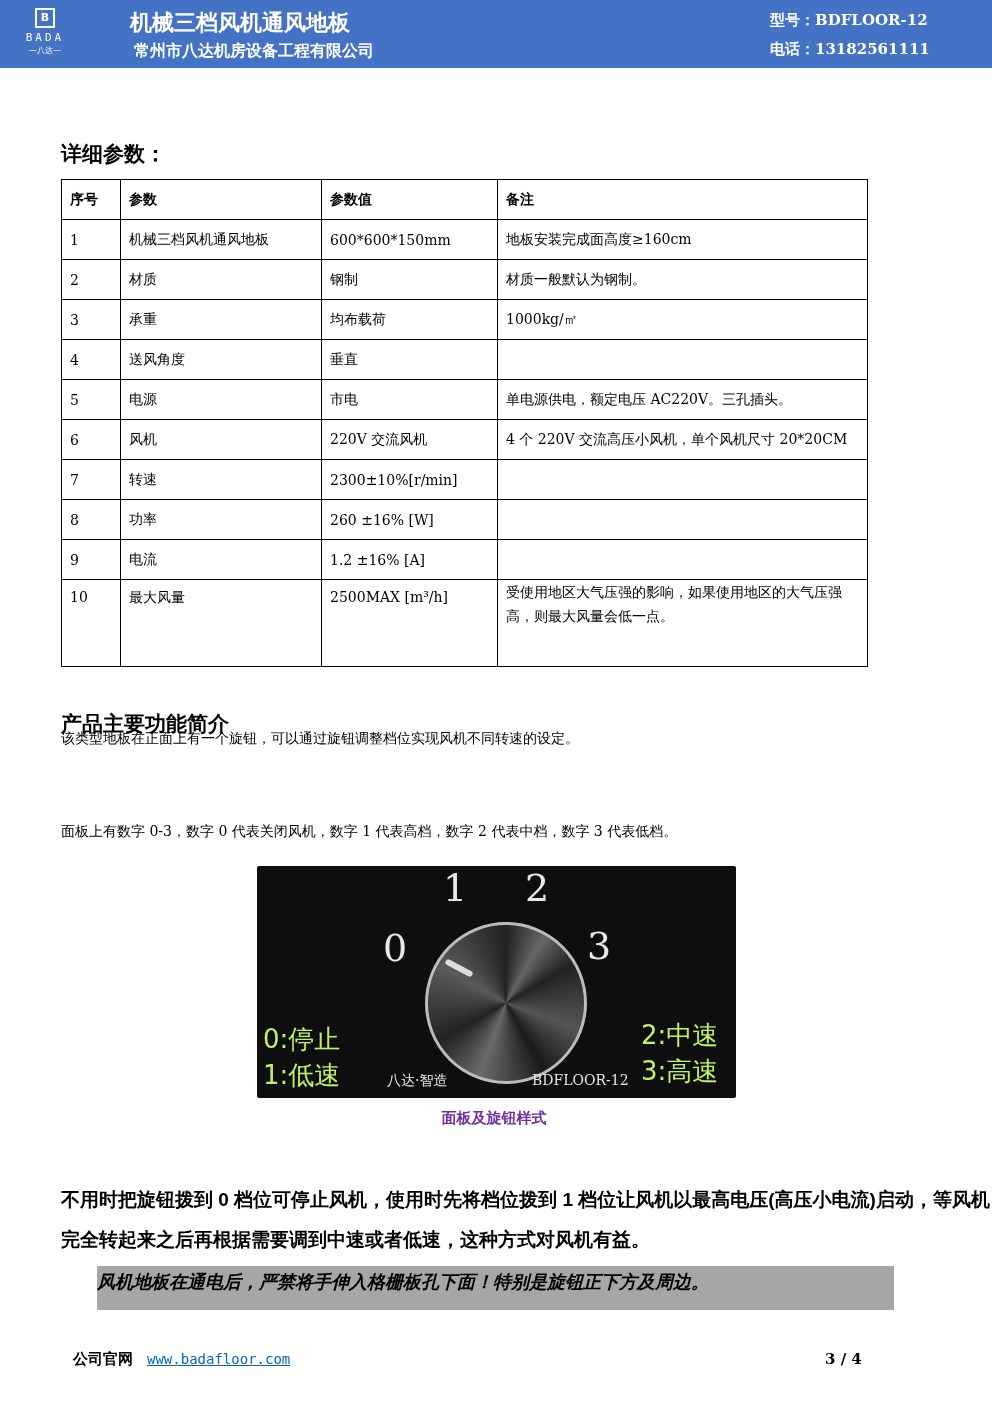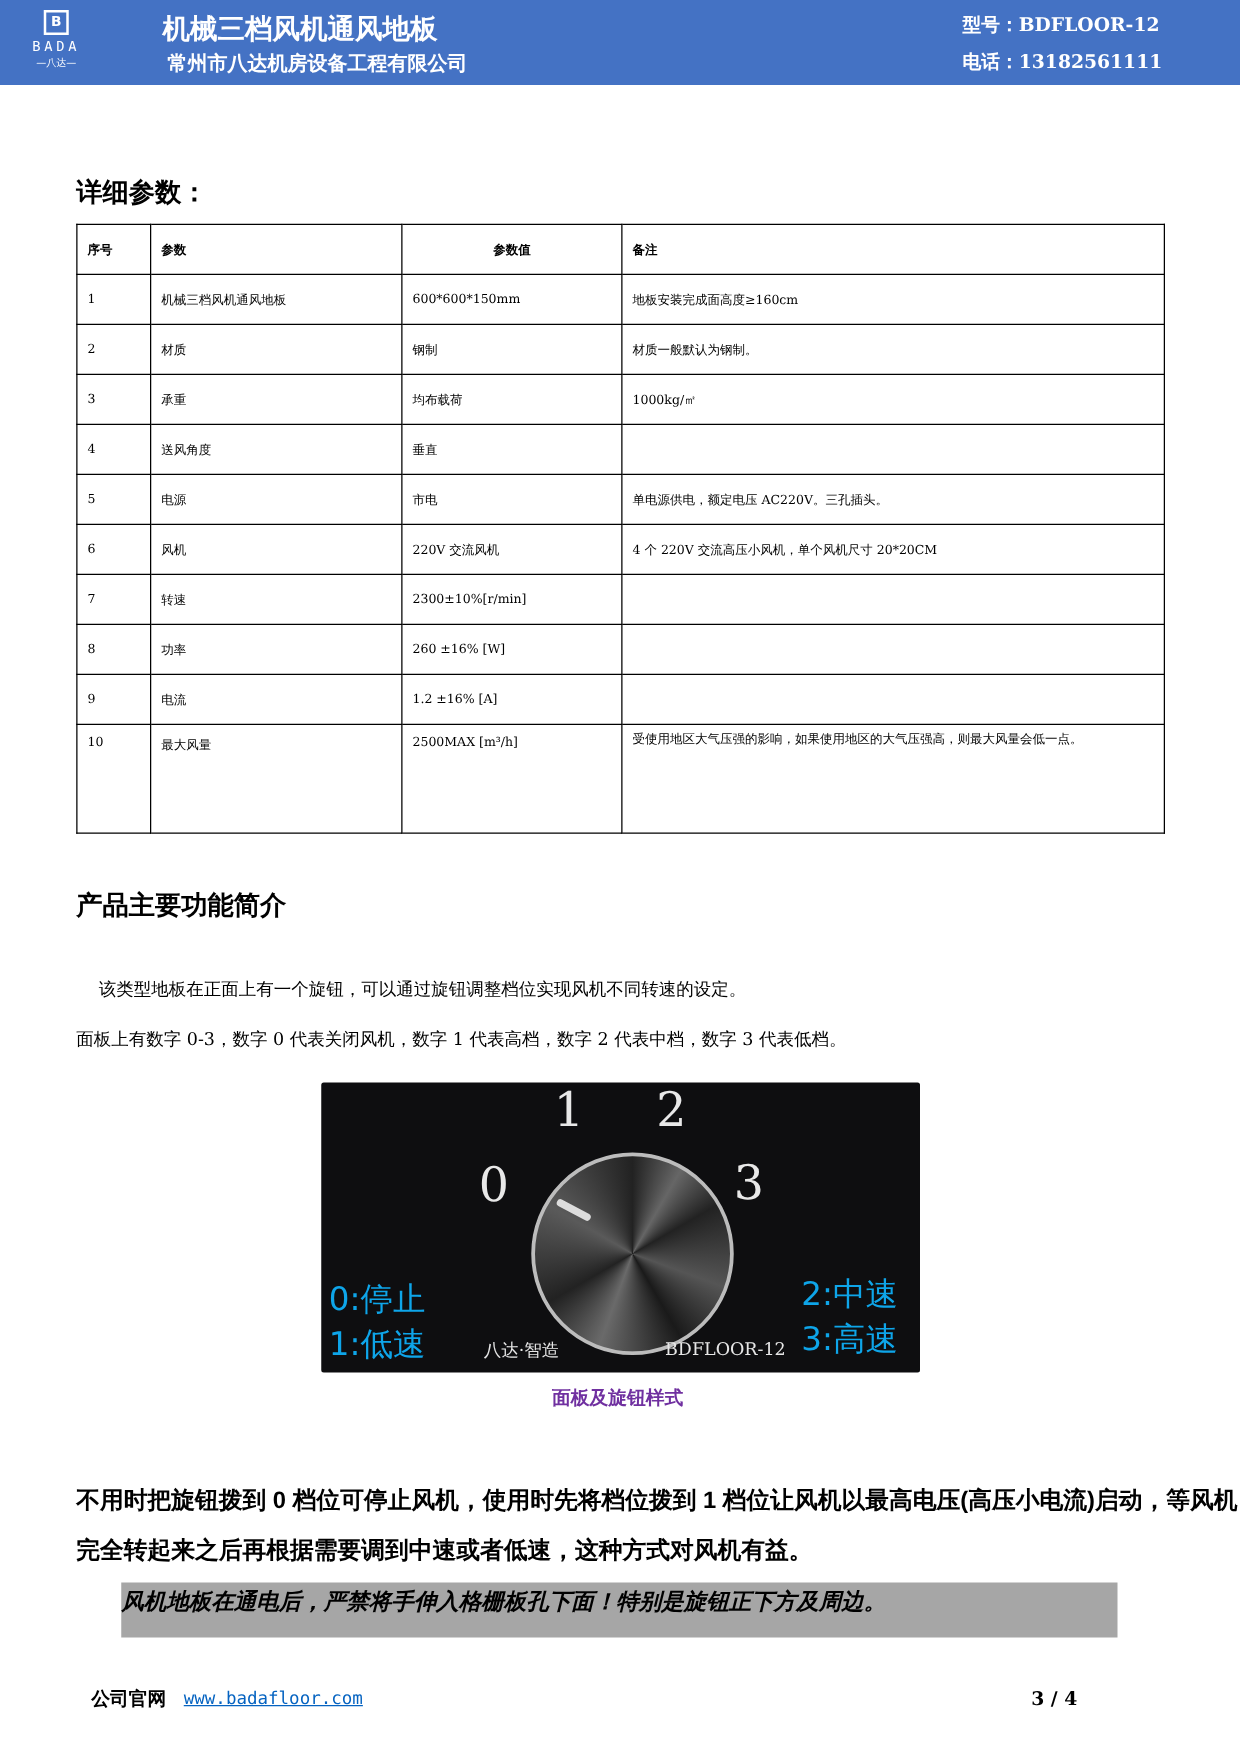--- a/index.html
+++ b/index.html
@@ -9,35 +9,35 @@
   .logo { position:absolute; left:14px; top:8px; width:62px; height:52px; text-align:center; }
   .logo-box { width:16px; height:16px; margin:0 auto; border:2px solid #fff; font-size:11px; line-height:16px; font-weight:bold; font-family:"DejaVu Sans",sans-serif; }
   .logo-text { font-size:11px; letter-spacing:3px; margin-top:3px; font-family:"DejaVu Sans Mono",monospace; font-weight:normal; }
   .logo-sub { font-size:8px; margin-top:1px; font-family:"DejaVu Sans",sans-serif; }
   .h-title { position:absolute; left:130px; top:8px; font-size:22px; font-weight:bold; font-family:"DejaVu Serif",serif; }
   .h-company { position:absolute; left:134px; top:41px; font-size:16px; font-weight:bold; font-family:Liberation Mono, monospace; }
   .h-model { position:absolute; left:770px; top:11px; font-size:15px; font-weight:bold; }
   .h-phone { position:absolute; left:770px; top:40px; font-size:15px; font-weight:bold; }
 
   .sec-title { position:absolute; left:61px; font-size:21px; font-weight:bold; font-family:"DejaVu Sans",sans-serif; }
-  table.spec { position:absolute; left:61px; top:179px; width:871px; border-collapse:collapse; font-size:10px; }
+  table.spec { position:absolute; left:61px; top:179px; width:807px; border-collapse:collapse; font-size:14px; }
   table.spec td { border:1px solid #000; padding:0 8px; height:39px; vertical-align:middle; }
   table.spec tr.hdr td { font-weight:bold; font-family:"DejaVu Sans",sans-serif; }
   table.spec tr.tall td { height:77px; vertical-align:top; padding-top:9px; }
   table.spec tr.tall td.note { line-height:24px; padding-top:0; }
-  .c0 { width:42px; } .c1 { width:184px; } .c2 { width:159px;text-align:center; }
+  .c0 { width:42px; } .c1 { width:184px; } .c2 { width:159px; }
 
   .para { position:absolute; left:61px; font-size:14px; }
   .panel { position:absolute; left:257px; top:866px; width:479px; height:232px; background:#0e0e10; border-radius:2px; overflow:hidden; }
   .pn { position:absolute; color:#e8e8e8; font-family:"DejaVu Serif",serif; font-size:38px; }
   .knob { position:absolute; left:168px; top:56px; width:156px; height:156px; border-radius:50%;
           border:3px solid #bcbcbc;
           background:conic-gradient(#222 0deg,#666 30deg,#222 60deg,#555 110deg,#1a1a1a 150deg,#6a6a6a 200deg,#222 240deg,#5a5a5a 300deg,#222 360deg); }
   .pointer { position:absolute; left:16px; top:40px; width:30px; height:6px; background:#ddd; border-radius:3px; transform:rotate(28deg); }
-  .plabel { position:absolute; color:#0ea5e9; font-family:"DejaVu Sans",sans-serif; font-size:26px; }
+  .plabel { position:absolute; color:#bef264; font-family:"DejaVu Sans",sans-serif; font-size:26px; }
   .psmall { position:absolute; color:#e6e6e6; font-size:14px; }
   .caption { position:absolute; left:0; width:988px; top:1109px; text-align:center; color:#7030a0; font-weight:bold; font-size:15px; font-family:"DejaVu Sans",sans-serif; }
   .bold-para { position:absolute; left:61px; font-size:19px; font-weight:bold; font-family:Liberation Sans, sans-serif; }
   .warning { position:absolute; left:97px; top:1266px; width:797px; height:44px; background:#a6a6a6;
              font-size:18px; font-style:italic; font-weight:bold; line-height:31px; font-family:"DejaVu Sans",sans-serif; white-space:nowrap; overflow:hidden; }
   .footer-label { position:absolute; left:73px; top:1350px; font-size:15px; font-weight:bold; font-family:"DejaVu Sans",sans-serif; }
   .footer-link { position:absolute; left:147px; top:1351px; font-size:14px; color:#0563c1; text-decoration:underline; font-family:"DejaVu Sans Mono",monospace; }
   .page-num { position:absolute; left:825px; top:1350px; font-size:15px; font-weight:bold; }
 </style>
 </head>
@@ -122,21 +122,21 @@
   <tr class="tall">
     <td>10</td>
     <td>最大风量</td>
     <td>2500MAX [m³/h]</td>
     <td class="note">受使用地区大气压强的影响，如果使用地区的大气压强高，则最大风量会低一点。</td>
   </tr>
 </tbody>
   </table>
 
 <div class="sec-title" style="top:710px;">产品主要功能简介</div>
-<div class="para" style="top:783px;margin-left:18px;">该类型地板在正面上有一个旋钮，可以通过旋钮调整档位实现风机不同转速的设定。</div>
+<div class="para" style="top:730px;">该类型地板在正面上有一个旋钮，可以通过旋钮调整档位实现风机不同转速的设定。</div>
 <div class="para" style="top:823px;">面板上有数字 0-3，数字 0 代表关闭风机，数字 1 代表高档，数字 2 代表中档，数字 3 代表低档。</div>
 
 <div class="panel">
   <div class="pn" style="left:126px;top:60px;">0</div>
   <div class="pn" style="left:186px;top:0px;">1</div>
   <div class="pn" style="left:268px;top:0px;">2</div>
   <div class="pn" style="left:330px;top:58px;">3</div>
   <div class="knob">
     <div class="pointer"></div>
   </div>

